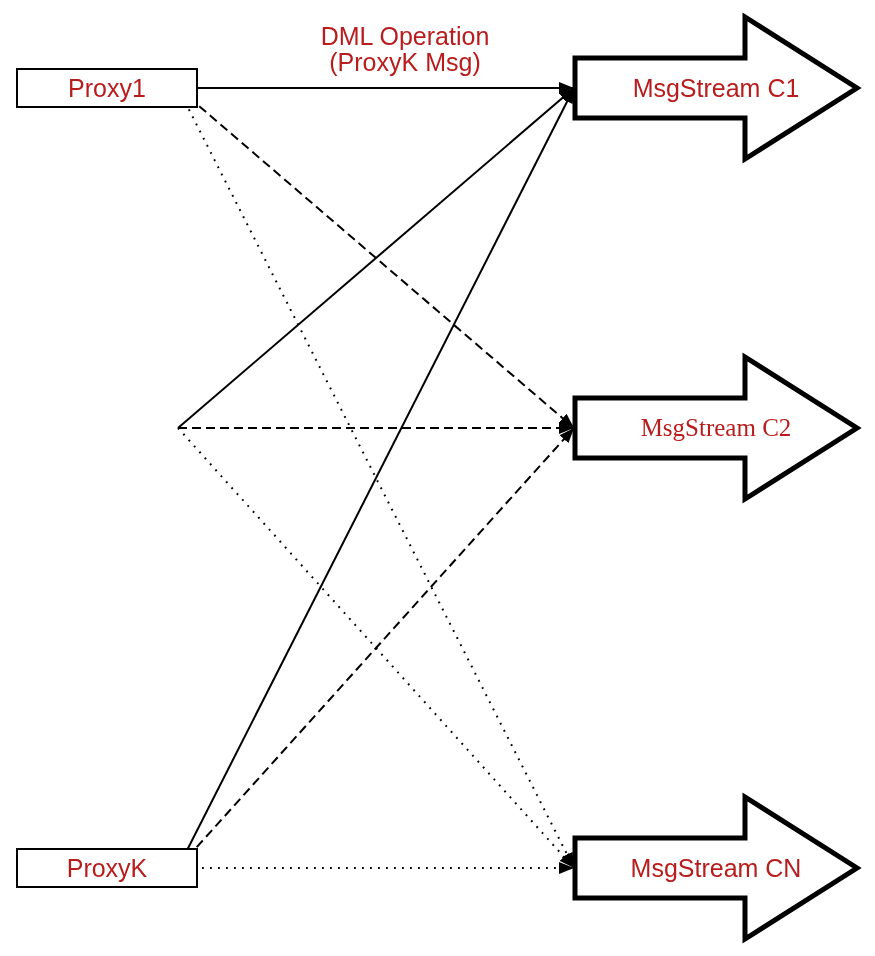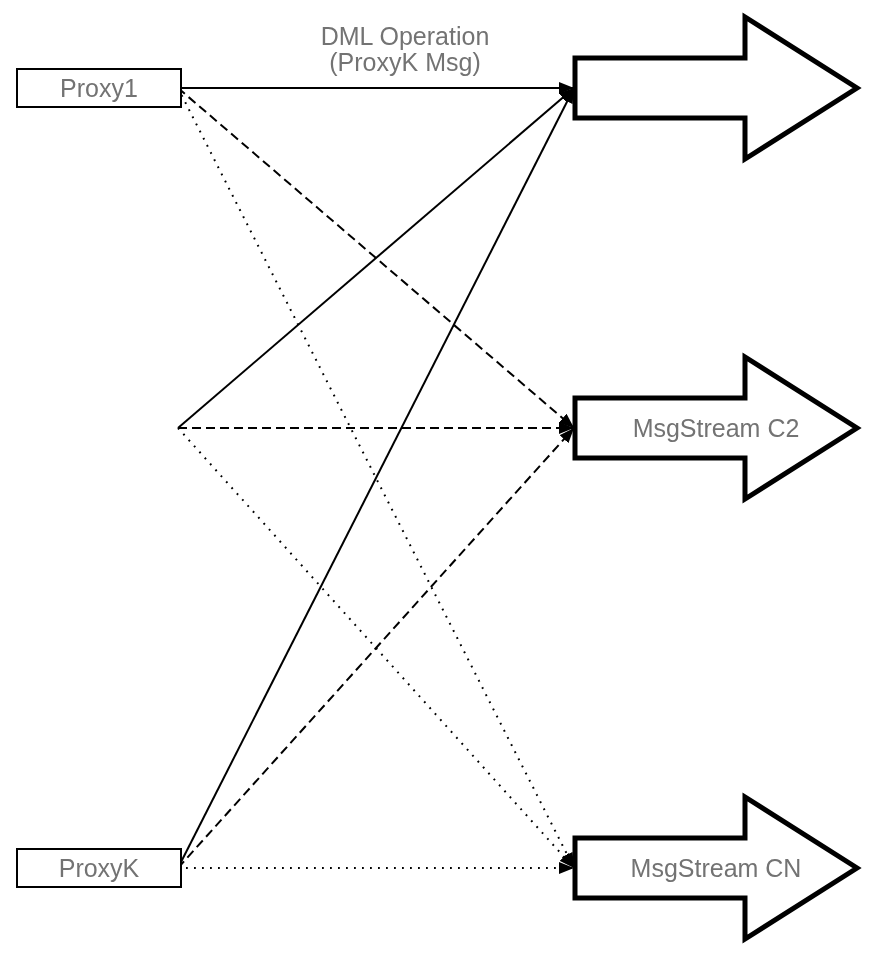--- a/index.html
+++ b/index.html
@@ -2,21 +2,21 @@
 <html><head>
 <meta charset="utf-8">
 <style>
   html, body { margin: 0; padding: 0; background: #ffffff; }
   .canvas {
     position: relative;
     width: 875px;
     height: 956px;
     background: #ffffff;
     font-family: "Liberation Sans", sans-serif;
-    color: #737373;
+    color: #b91c1c;
     overflow: hidden;
   }
   .layer-svg {
     position: absolute;
     left: 0; top: 0;
     width: 875px; height: 956px;
   }
   .conn { stroke: #000000; stroke-width: 2; fill: none; }
   .conn.dashed { stroke-dasharray: 9 5; }
   .conn.dotted { stroke-dasharray: 1.8 6.2; }
@@ -32,21 +32,21 @@
     top: 23px;
     width: 270px;
     text-align: center;
     font-size: 25px;
     line-height: 26px;
     white-space: nowrap;
   }
   .proxy-box {
     position: absolute;
     left: 16px;
-    width: 166px;
+    width: 182px;
     height: 40px;
     box-sizing: border-box;
     border: 2px solid #000000;
     background: #ffffff;
     display: flex;
     align-items: center;
     justify-content: center;
     font-size: 25px;
   }
   .proxy-box.p1 { top: 68px; }
@@ -57,21 +57,21 @@
     left: 575px;
     width: 282px;
     height: 40px;
     display: flex;
     align-items: center;
     justify-content: center;
     font-size: 25px;
     white-space: nowrap;
   }
   .stream-label.s1 { top: 68px; }
-  .stream-label.s2 { top: 408px; }
+  .stream-label.s2 { top: 408px; font-family: Liberation Serif, serif; }
   .stream-label.sn { top: 848px; text-align: center; }
 </style>
 </head>
 <body>
 
 <div class="canvas">
 
   <svg class="layer-svg" viewBox="0 0 875 956">
     <defs>
       <marker id="ah" markerUnits="userSpaceOnUse" markerWidth="15" markerHeight="12" refX="15" refY="6" orient="auto">
@@ -105,20 +105,23 @@
     <div>(ProxyK Msg)</div>
   </div>
 
   <div class="proxy-box p1">
     <span>Proxy1</span>
   </div>
   <div class="proxy-box pk">
     <span>ProxyK</span>
   </div>
 
+  <div class="stream-label s1">
+    <span>MsgStream C1</span>
+  </div>
   <div class="stream-label s2">
     <span>MsgStream C2</span>
   </div>
   <div class="stream-label sn">
     <span>MsgStream CN</span>
   </div>
 
 </div>
 
 </body></html>

